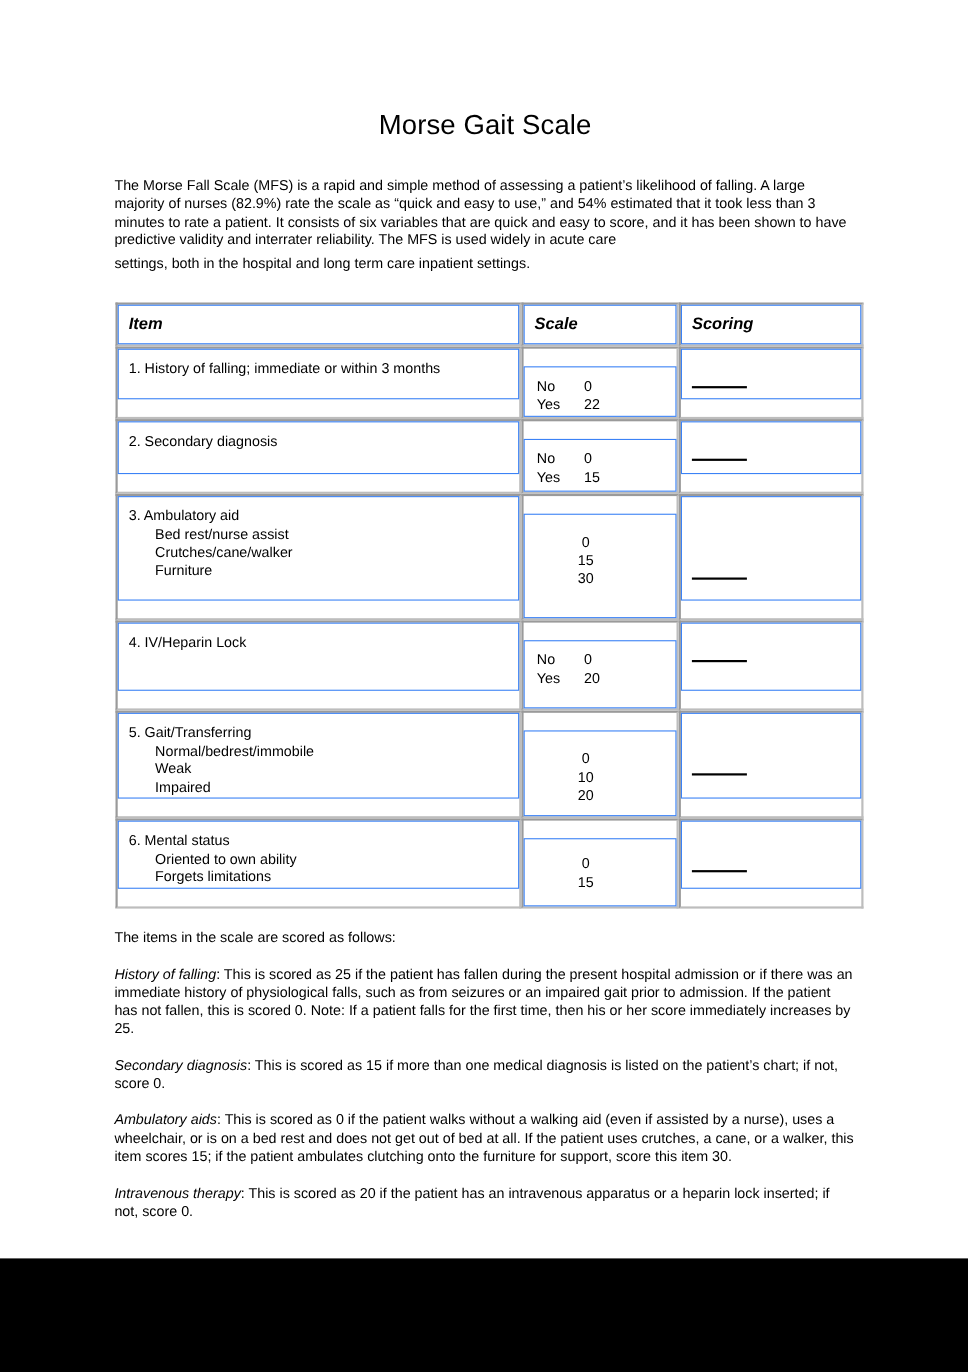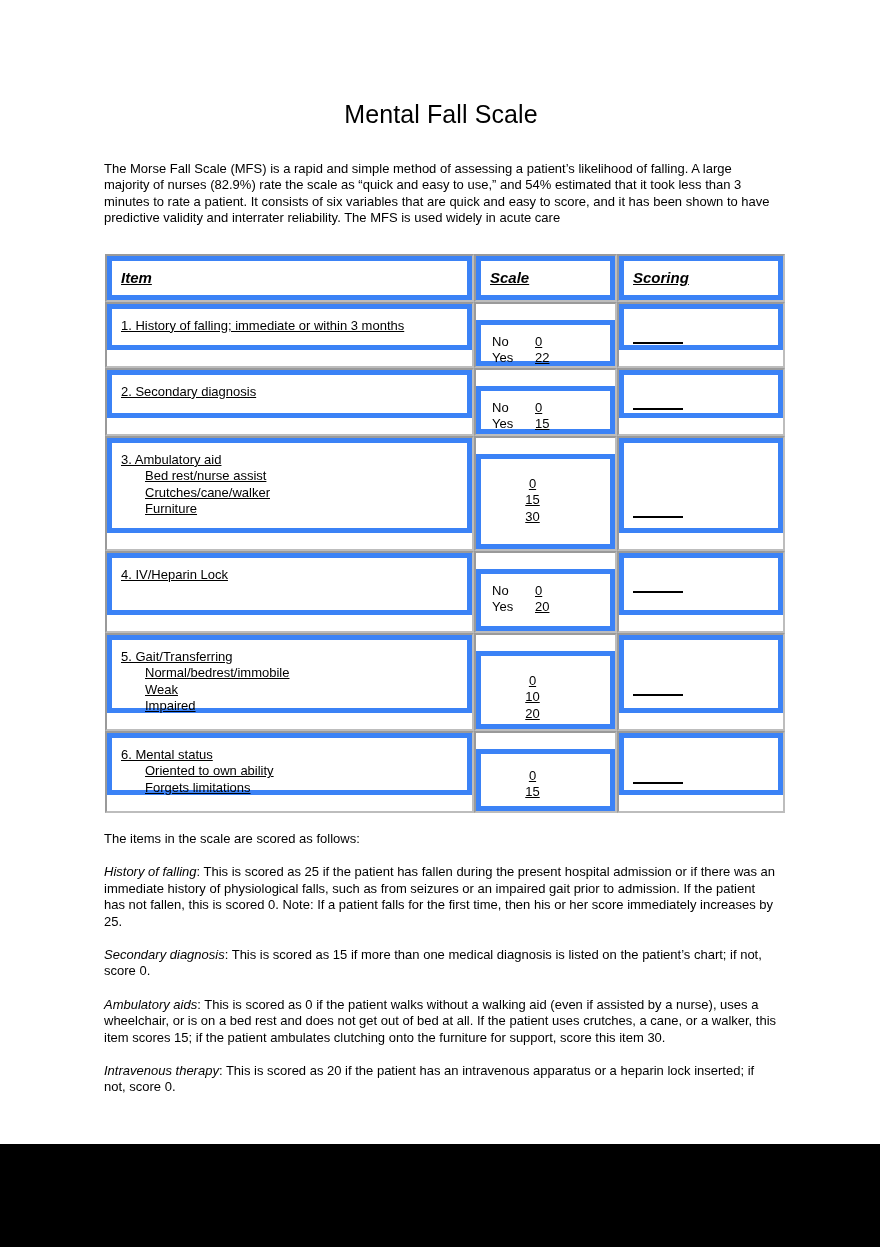--- a/index.html
+++ b/index.html
@@ -64,25 +64,24 @@
   }
   table.mfs td {
     border: 2px solid #bdbdbd;
     border-top-color: #9a9a9a;
     border-left-color: #9a9a9a;
     padding: 0;
     vertical-align: top;
     background: #ffffff;
   }
   .cell-inner {
-    border: 5px solid #3b82f6;
+    border: 1px solid #3b82f6;
     box-sizing: border-box;
     height: 100%;
     position: relative;
-    text-decoration: underline;
   }
   .col-item   { width: 369px; }
   .col-scale  { width: 143px; }
   .col-score  { width: 168px; }
 
   
   .hdr .cell-inner {
     padding: 7px 0 8px 9px;
   }
   .hdr-label {
@@ -180,24 +179,25 @@
     background: #000000;
   }
 </style>
 </head>
 <body>
 
 <div id="page">
 
   <div id="content">
 
-    <h1 class="doc-title">Mental Fall Scale</h1>
+    <h1 class="doc-title">Morse Gait Scale</h1>
 
     <p class="intro">
       <span>The Morse Fall Scale (MFS) is a rapid and simple method of assessing a patient’s likelihood of falling.  A large majority of nurses (82.9%) rate the scale as “quick and easy to use,” and 54% estimated that it took less than 3 minutes to rate a patient.  It consists of six variables that are quick and easy to score, and it has been shown to have predictive validity and interrater reliability.  The MFS is used widely in acute care</span>
+      <span class="tail">settings, both in the hospital and long term care inpatient settings.</span>
     </p>
 
     <div class="mfs-table-wrap">
       <table class="mfs">
         <colgroup>
           <col class="col-item">
           <col class="col-scale">
           <col class="col-score">
         </colgroup>
         <tbody id="table-body">

